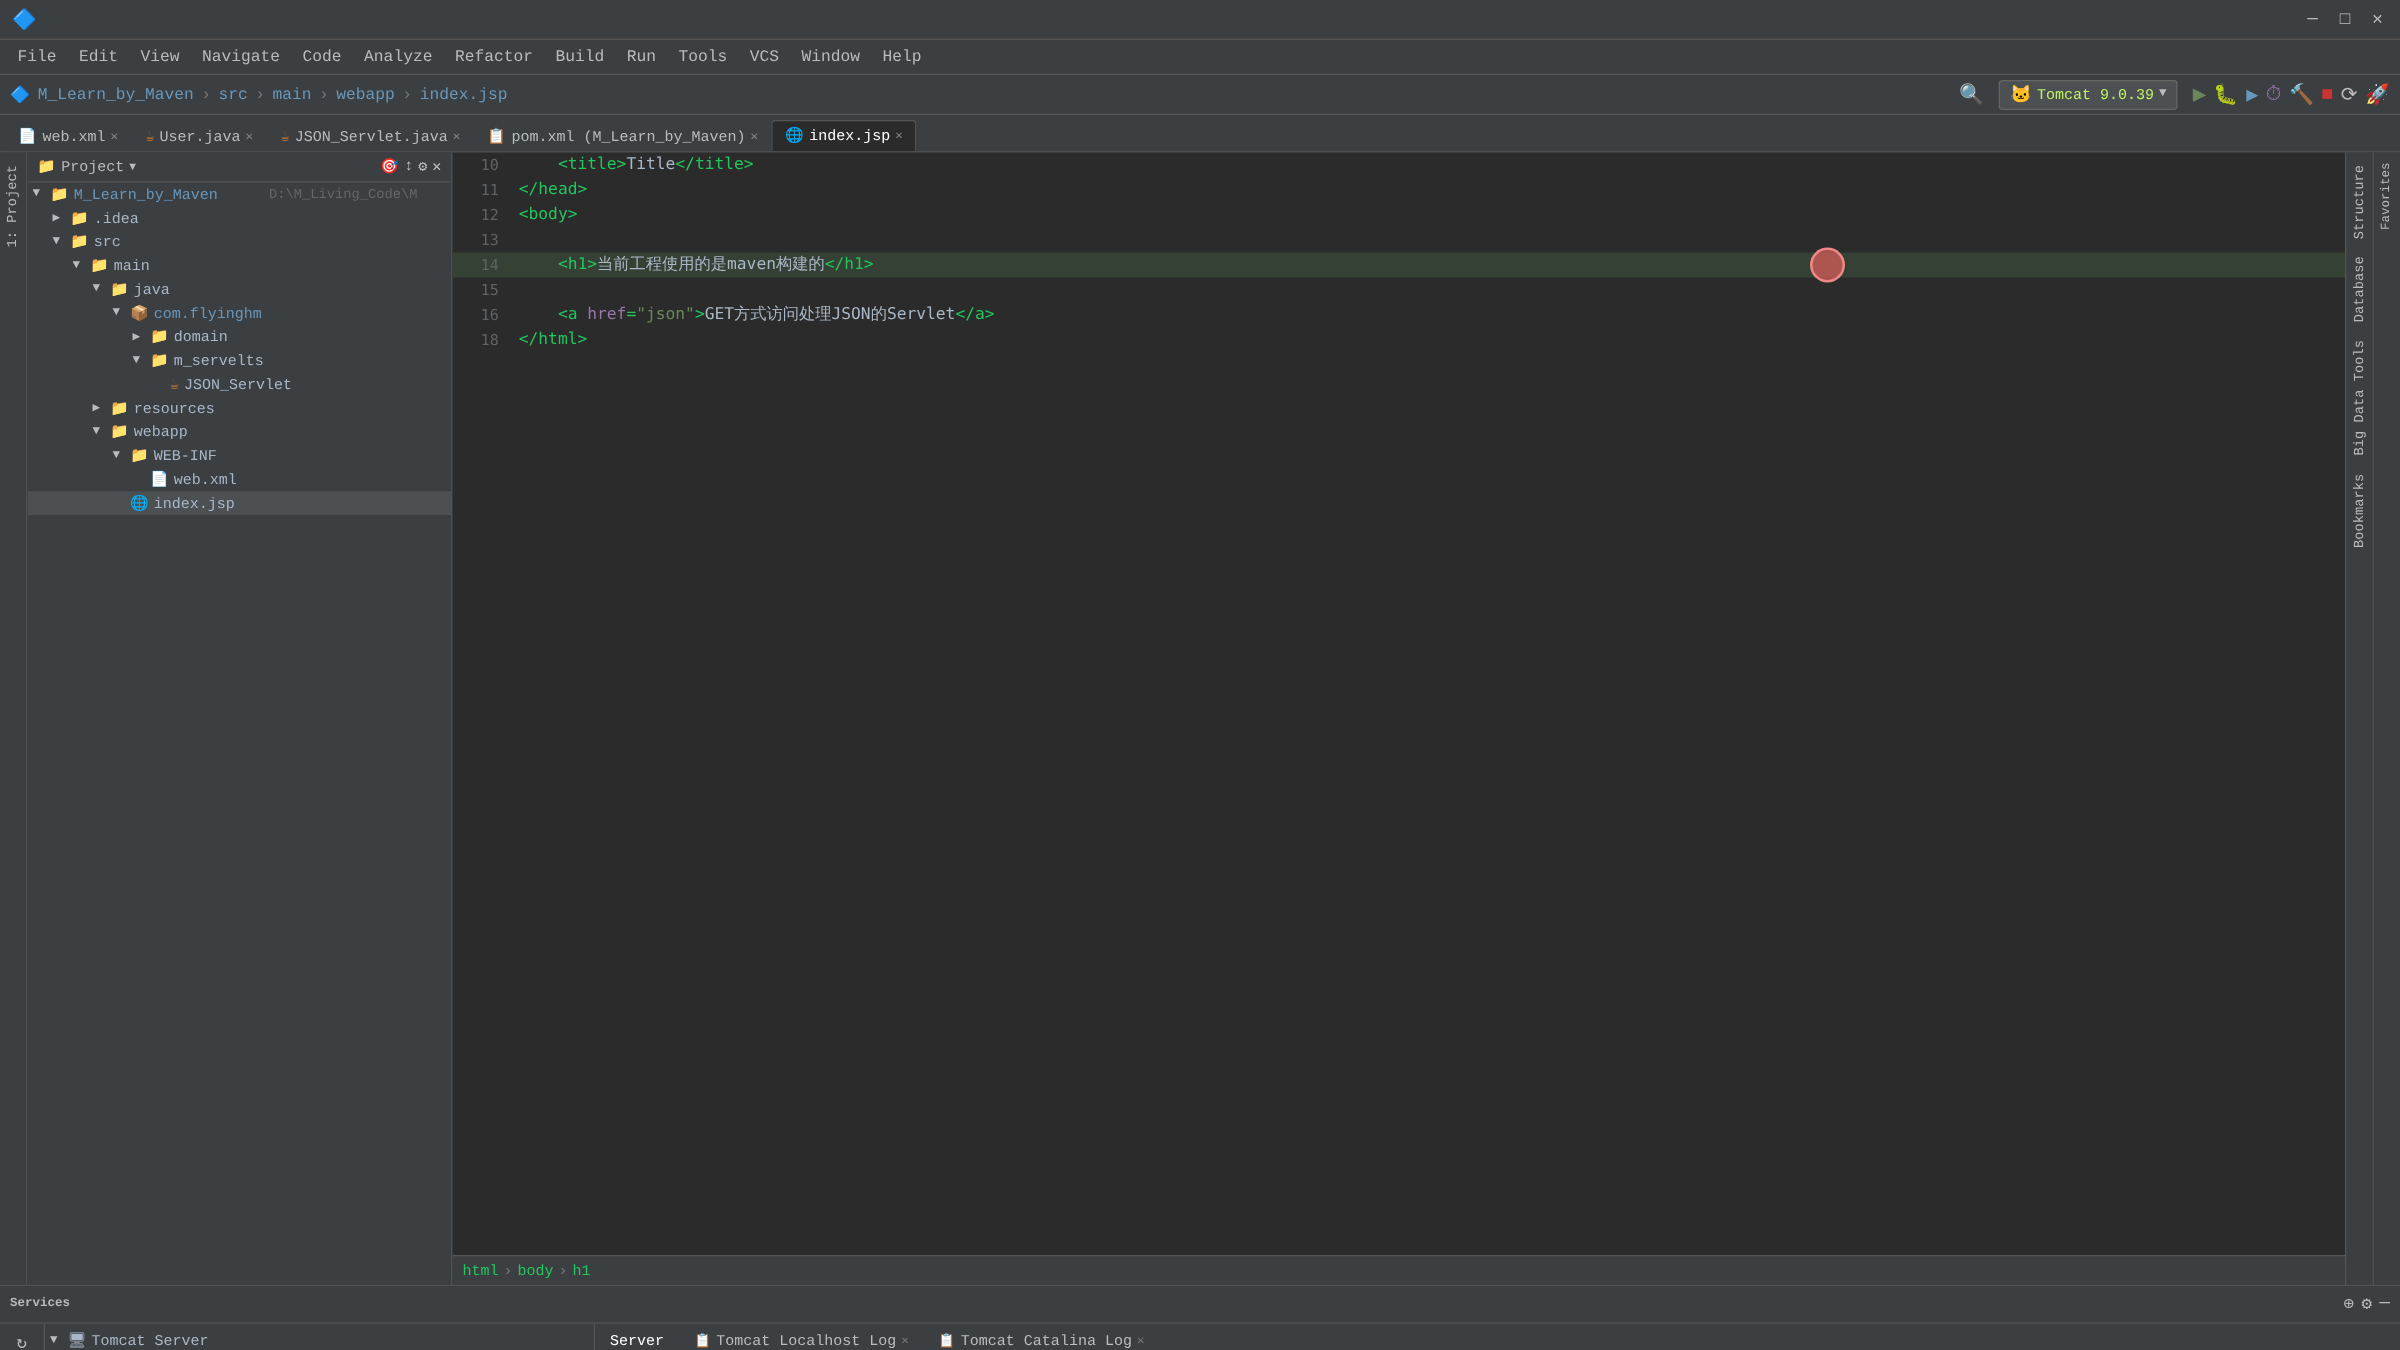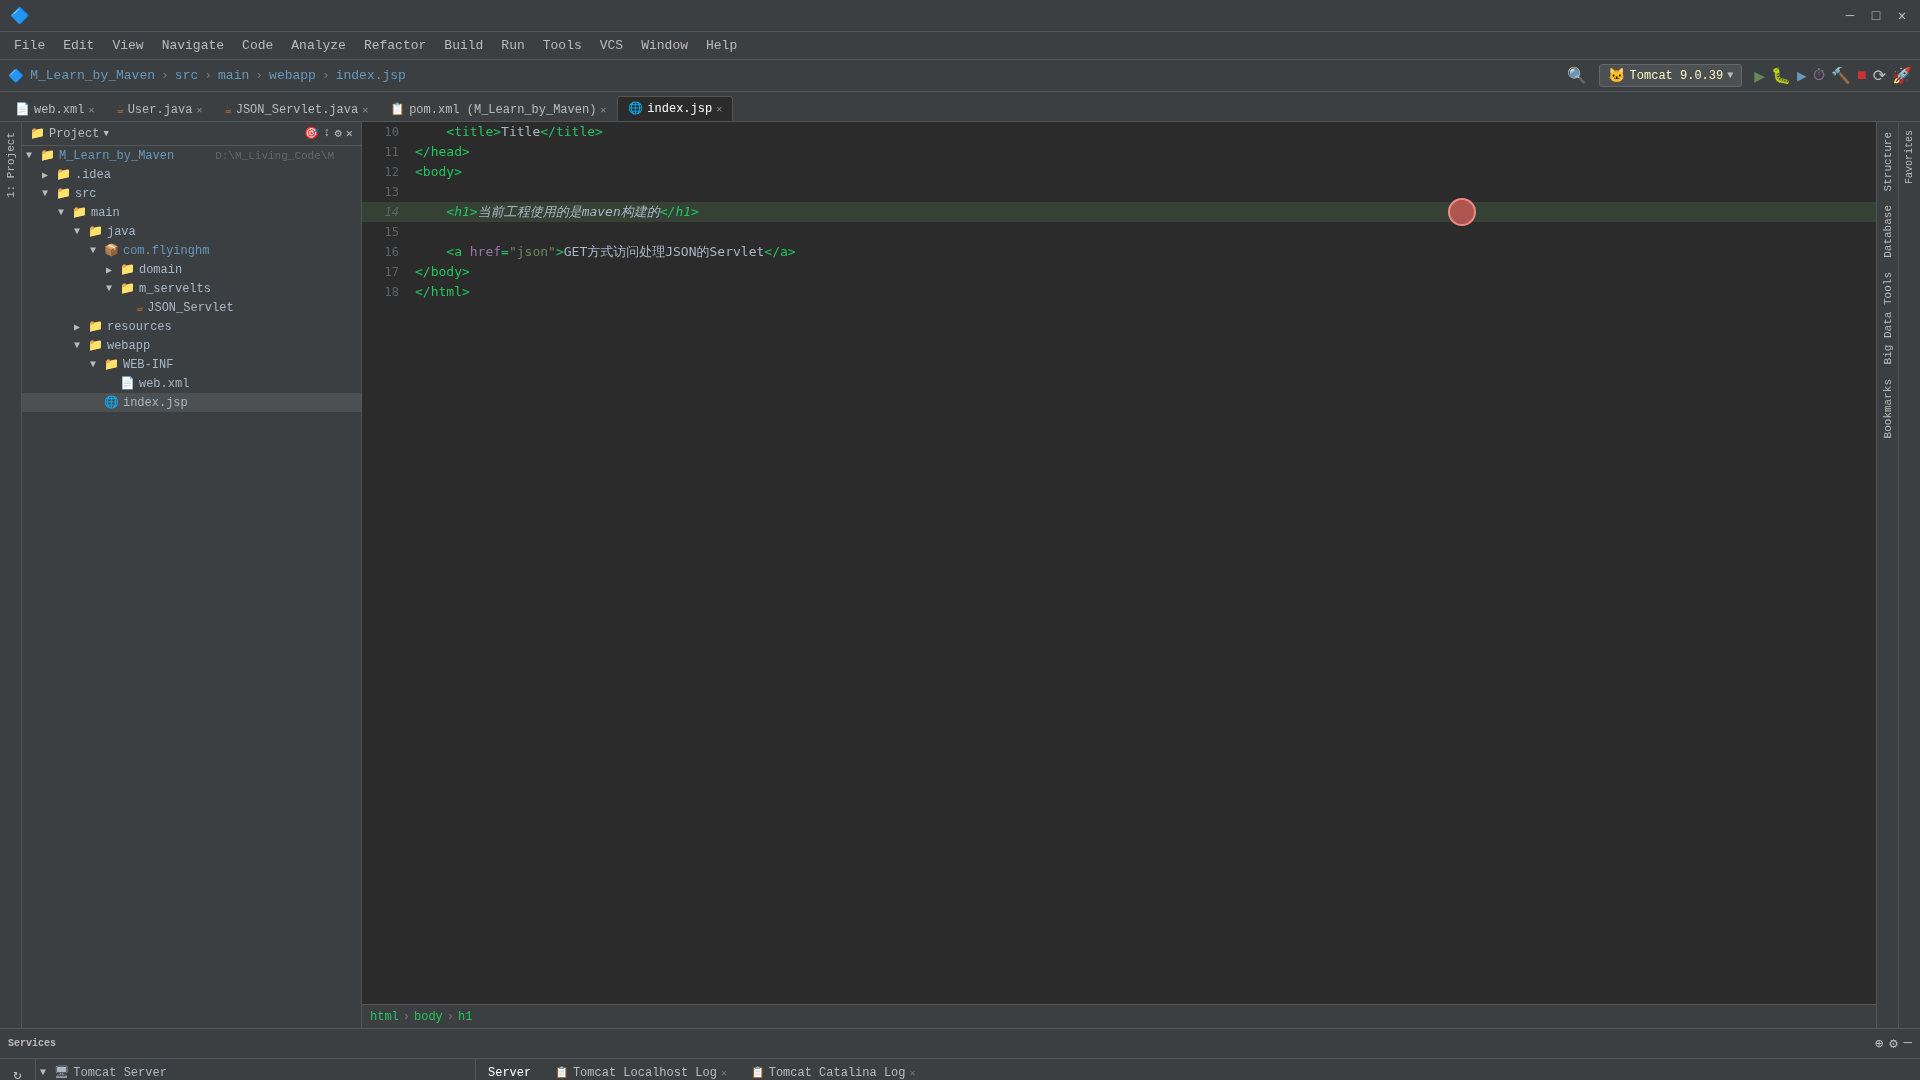--- a/index.html
+++ b/index.html
@@ -142,21 +142,21 @@
       padding: 0;
       position: relative;
     }
     .code-line {
       display: flex;
       align-items: stretch;
       min-height: 20px;
       font-size: 13px;
       font-family: 'Consolas', monospace;
     }
-    .code-line.highlighted { background: #344134; font-style: italic; }
+    .code-line.highlighted { background: #344134; }
     .line-num {
       width: 45px;
       min-width: 45px;
       text-align: right;
       padding-right: 8px;
       color: #606366;
       font-size: 12px;
       user-select: none;
       line-height: 20px;
     }
@@ -378,21 +378,21 @@
   <span class="nav-segment">webapp</span>
   <span class="nav-sep">›</span>
   <span class="nav-segment">index.jsp</span>
 
   <span style="flex:1"></span>
 
   <span style="color:#bbb; cursor:pointer; font-size:16px; margin-right:6px;">🔍</span>
 
   <div class="nav-run-config">
     <span style="font-size:14px;">🐱</span>
-    <span style="color:#fef9c3; font-size:12px;">Tomcat 9.0.39</span>
+    <span style="color:#bef264; font-size:12px;">Tomcat 9.0.39</span>
     <span style="color:#bbb; font-size:10px;">▼</span>
   </div>
 
   <div class="toolbar-icons">
     <span style="color:#6a8759; font-size:18px;">▶</span>
     <span style="color:#ffc66d; font-size:16px;">🐛</span>
     <span style="color:#6897bb; font-size:16px;">▶</span>
     <span style="color:#9876aa; font-size:16px;">⏱</span>
     <span style="color:#bbb; font-size:16px;">🔨</span>
     <span style="color:#cc3333; font-size:16px;">■</span>
@@ -570,24 +570,20 @@
       <div class="code-line">
         <span class="line-num">15</span>
         <span class="line-code"></span>
       </div>
 
       <div class="code-line">
         <span class="line-num">16</span>
         <span class="line-code">    <span class="tag">&lt;a </span><span class="attr">href</span><span class="tag">=</span><span class="val">"json"</span><span class="tag">&gt;</span><span class="text-content">GET方式访问处理JSON的Servlet</span><span class="tag">&lt;/a&gt;</span></span>
       </div>
 
-      <div class="code-line">
-        <span class="line-num">17</span>
-        <span class="line-code"><span class="tag">&lt;/body&gt;</span></span>
-      </div>
 
       <div class="code-line">
         <span class="line-num">18</span>
         <span class="line-code"><span class="tag">&lt;/html&gt;</span></span>
       </div>
 
     </div>
 
     <div id="editor-breadcrumb">
       <span class="blue-text">html</span>

